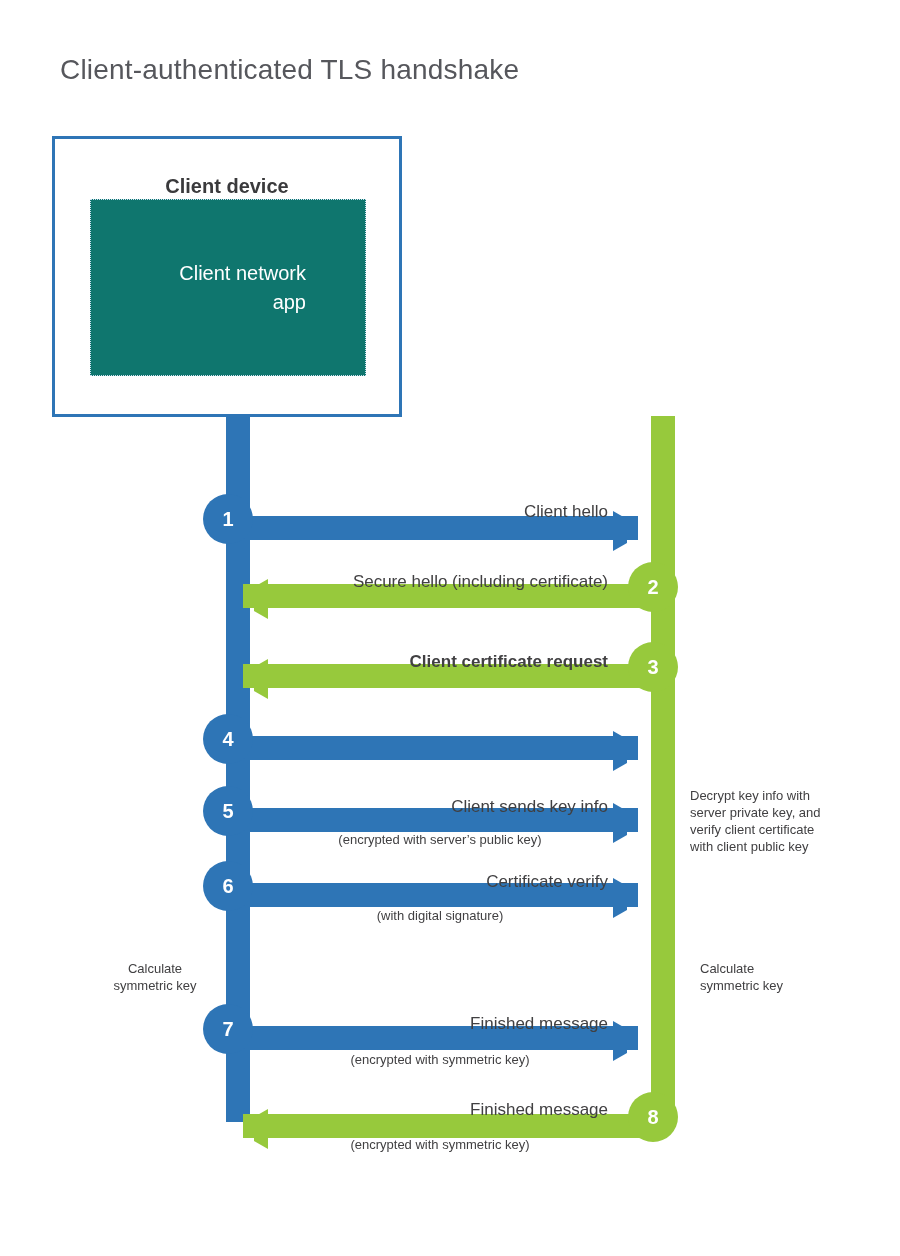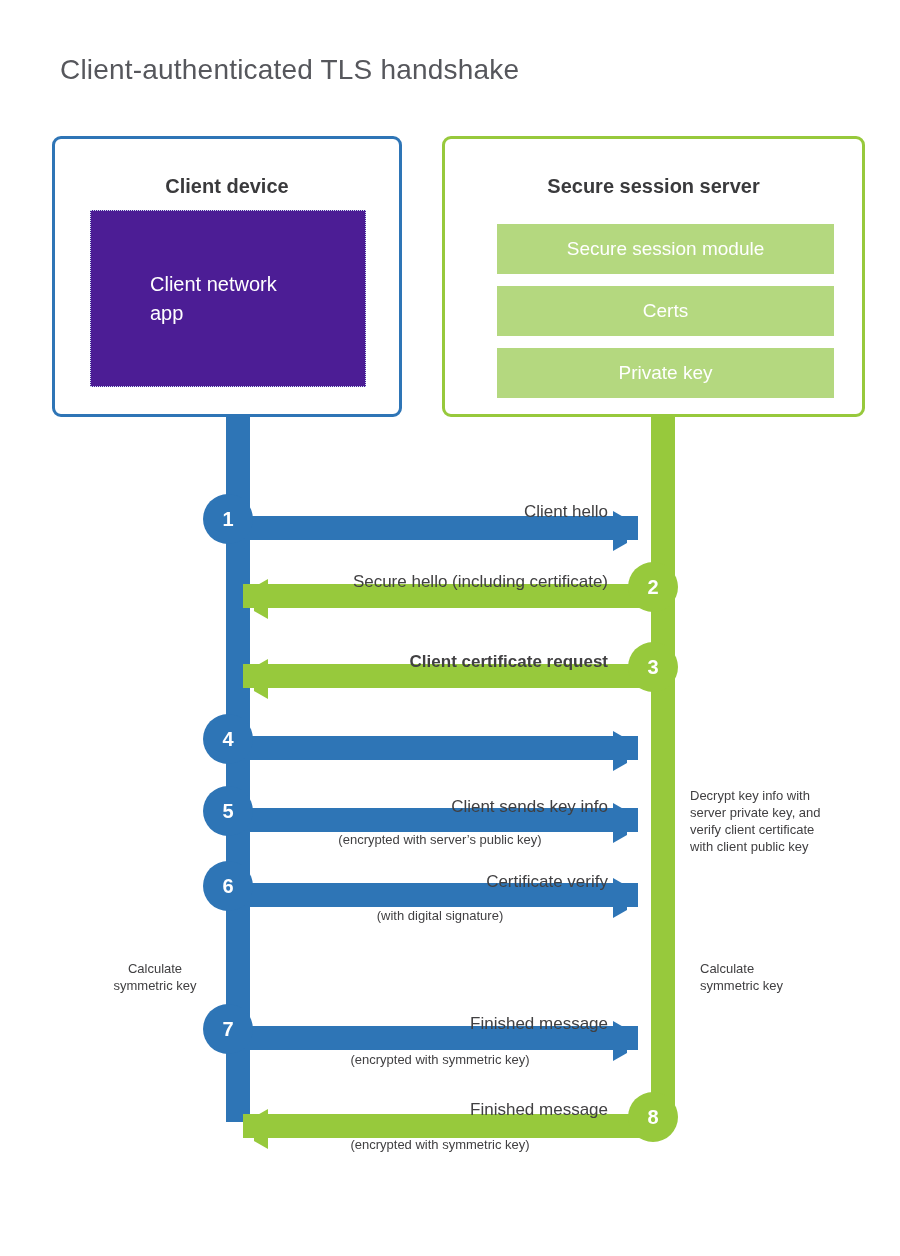--- a/index.html
+++ b/index.html
@@ -9,32 +9,32 @@
     width:900px; height:1256px; position:relative; overflow:hidden;
   }
   .canvas { position:absolute; left:0; top:0; width:900px; height:1256px; background:#fff; }
 
   .page-title {
     position:absolute; left:36px; top:30px;
     font-size:28px; font-weight:300; color:#56575c; letter-spacing:0.2px;
   }
 
   
-  .actor { position:absolute; top:124px; height:281px; background:#fff;border-radius:9px; }
+  .actor { position:absolute; top:124px; height:281px; background:#fff; }
   .actor.client { left:40px;  width:350px; border:3px solid #2e75b6; }
   .actor.server { left:430px; width:423px; border:3px solid #97c93c; }
   .actor-title {
     position:absolute; left:0; right:0; top:24px; text-align:center;
     font-size:20px; font-weight:700; color:#3a3a3c;
   }
 
   .client-app {
-    position:absolute; left:35px; top:71px; width:276px; height:177px;
-    background:#4c1d95; border:1px dotted #cfe2f3;
-    display:flex; align-items:center; justify-content:center; text-align:left;
+    position:absolute; left:35px; top:60px; width:276px; height:177px;
+    background:#0f766e; border:1px dotted #cfe2f3;
+    display:flex; align-items:center; justify-content:center; text-align:right;
   }
   .client-app-label { color:#fff; font-size:20px; line-height:1.45; width:180px; }
 
   .server-bars { position:absolute; left:40px; top:73px; width:337px; }
   .server-bar {
     width:337px; height:50px; margin-bottom:12px; background:#b4d87f;
     display:flex; align-items:center; justify-content:center;
     color:#fff; font-size:19px;
   }
 
@@ -94,28 +94,20 @@
 
   <div class="page-title">Client-authenticated TLS handshake</div>
 
   <div class="actor client">
     <div class="actor-title">Client device</div>
     <div class="client-app">
       <div class="client-app-label">Client network app</div>
     </div>
   </div>
 
-  <div class="actor server">
-    <div class="actor-title">Secure session server</div>
-    <div class="server-bars">
-      <div class="server-bar">Secure session module</div>
-      <div class="server-bar">Certs</div>
-      <div class="server-bar">Private key</div>
-    </div>
-  </div>
 
   <div class="lifeline client"></div>
   <div class="lifeline server"></div>
 
   <div class="arrow blue right a1">
       <span class="head"></span>
     </div>
   <div class="arrow green left a2">
       <span class="head"></span>
     </div>

